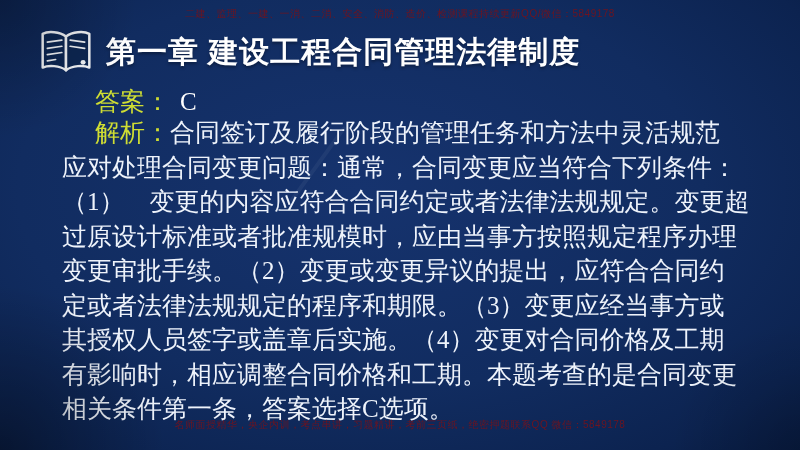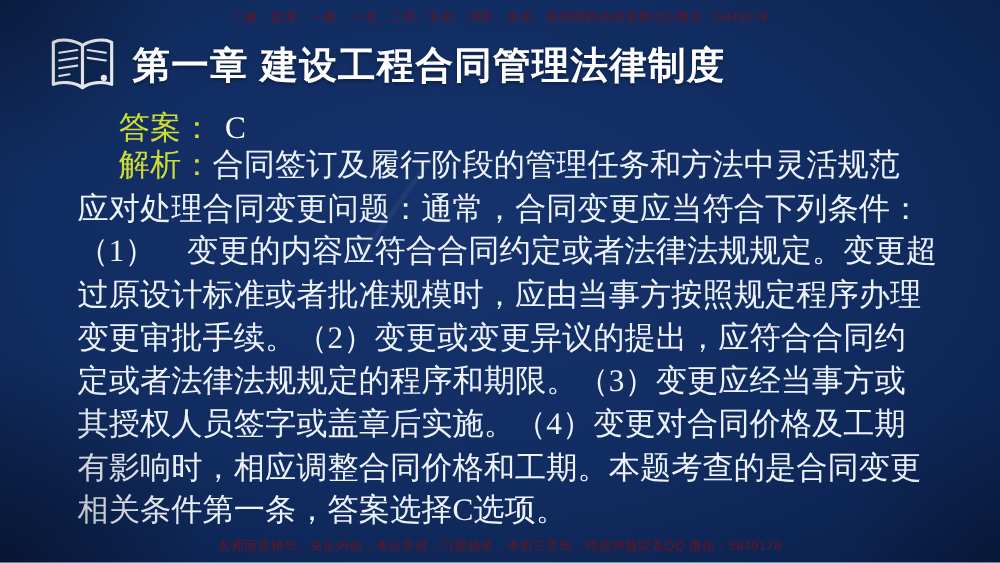--- a/index.html
+++ b/index.html
@@ -14,21 +14,21 @@
     position: absolute;
     left: 0; width: 800px;
     text-align: center;
     font-family: "Liberation Sans", "DejaVu Sans", sans-serif;
     font-size: 10px;
     color: #6d1420;
     letter-spacing: 0.5px;
     white-space: nowrap;
   }
   .watermark-top { top: 7px; }
-  .watermark-bottom { bottom: 6px; }
+  .watermark-bottom { bottom: 18px; }
 
   .title-row {
     position: absolute;
     left: 38px; top: 28px;
     display: flex;
     align-items: center;
     gap: 12px;
   }
   .book-icon { width: 56px; height: 48px; flex: 0 0 auto; }
   .page-title {

